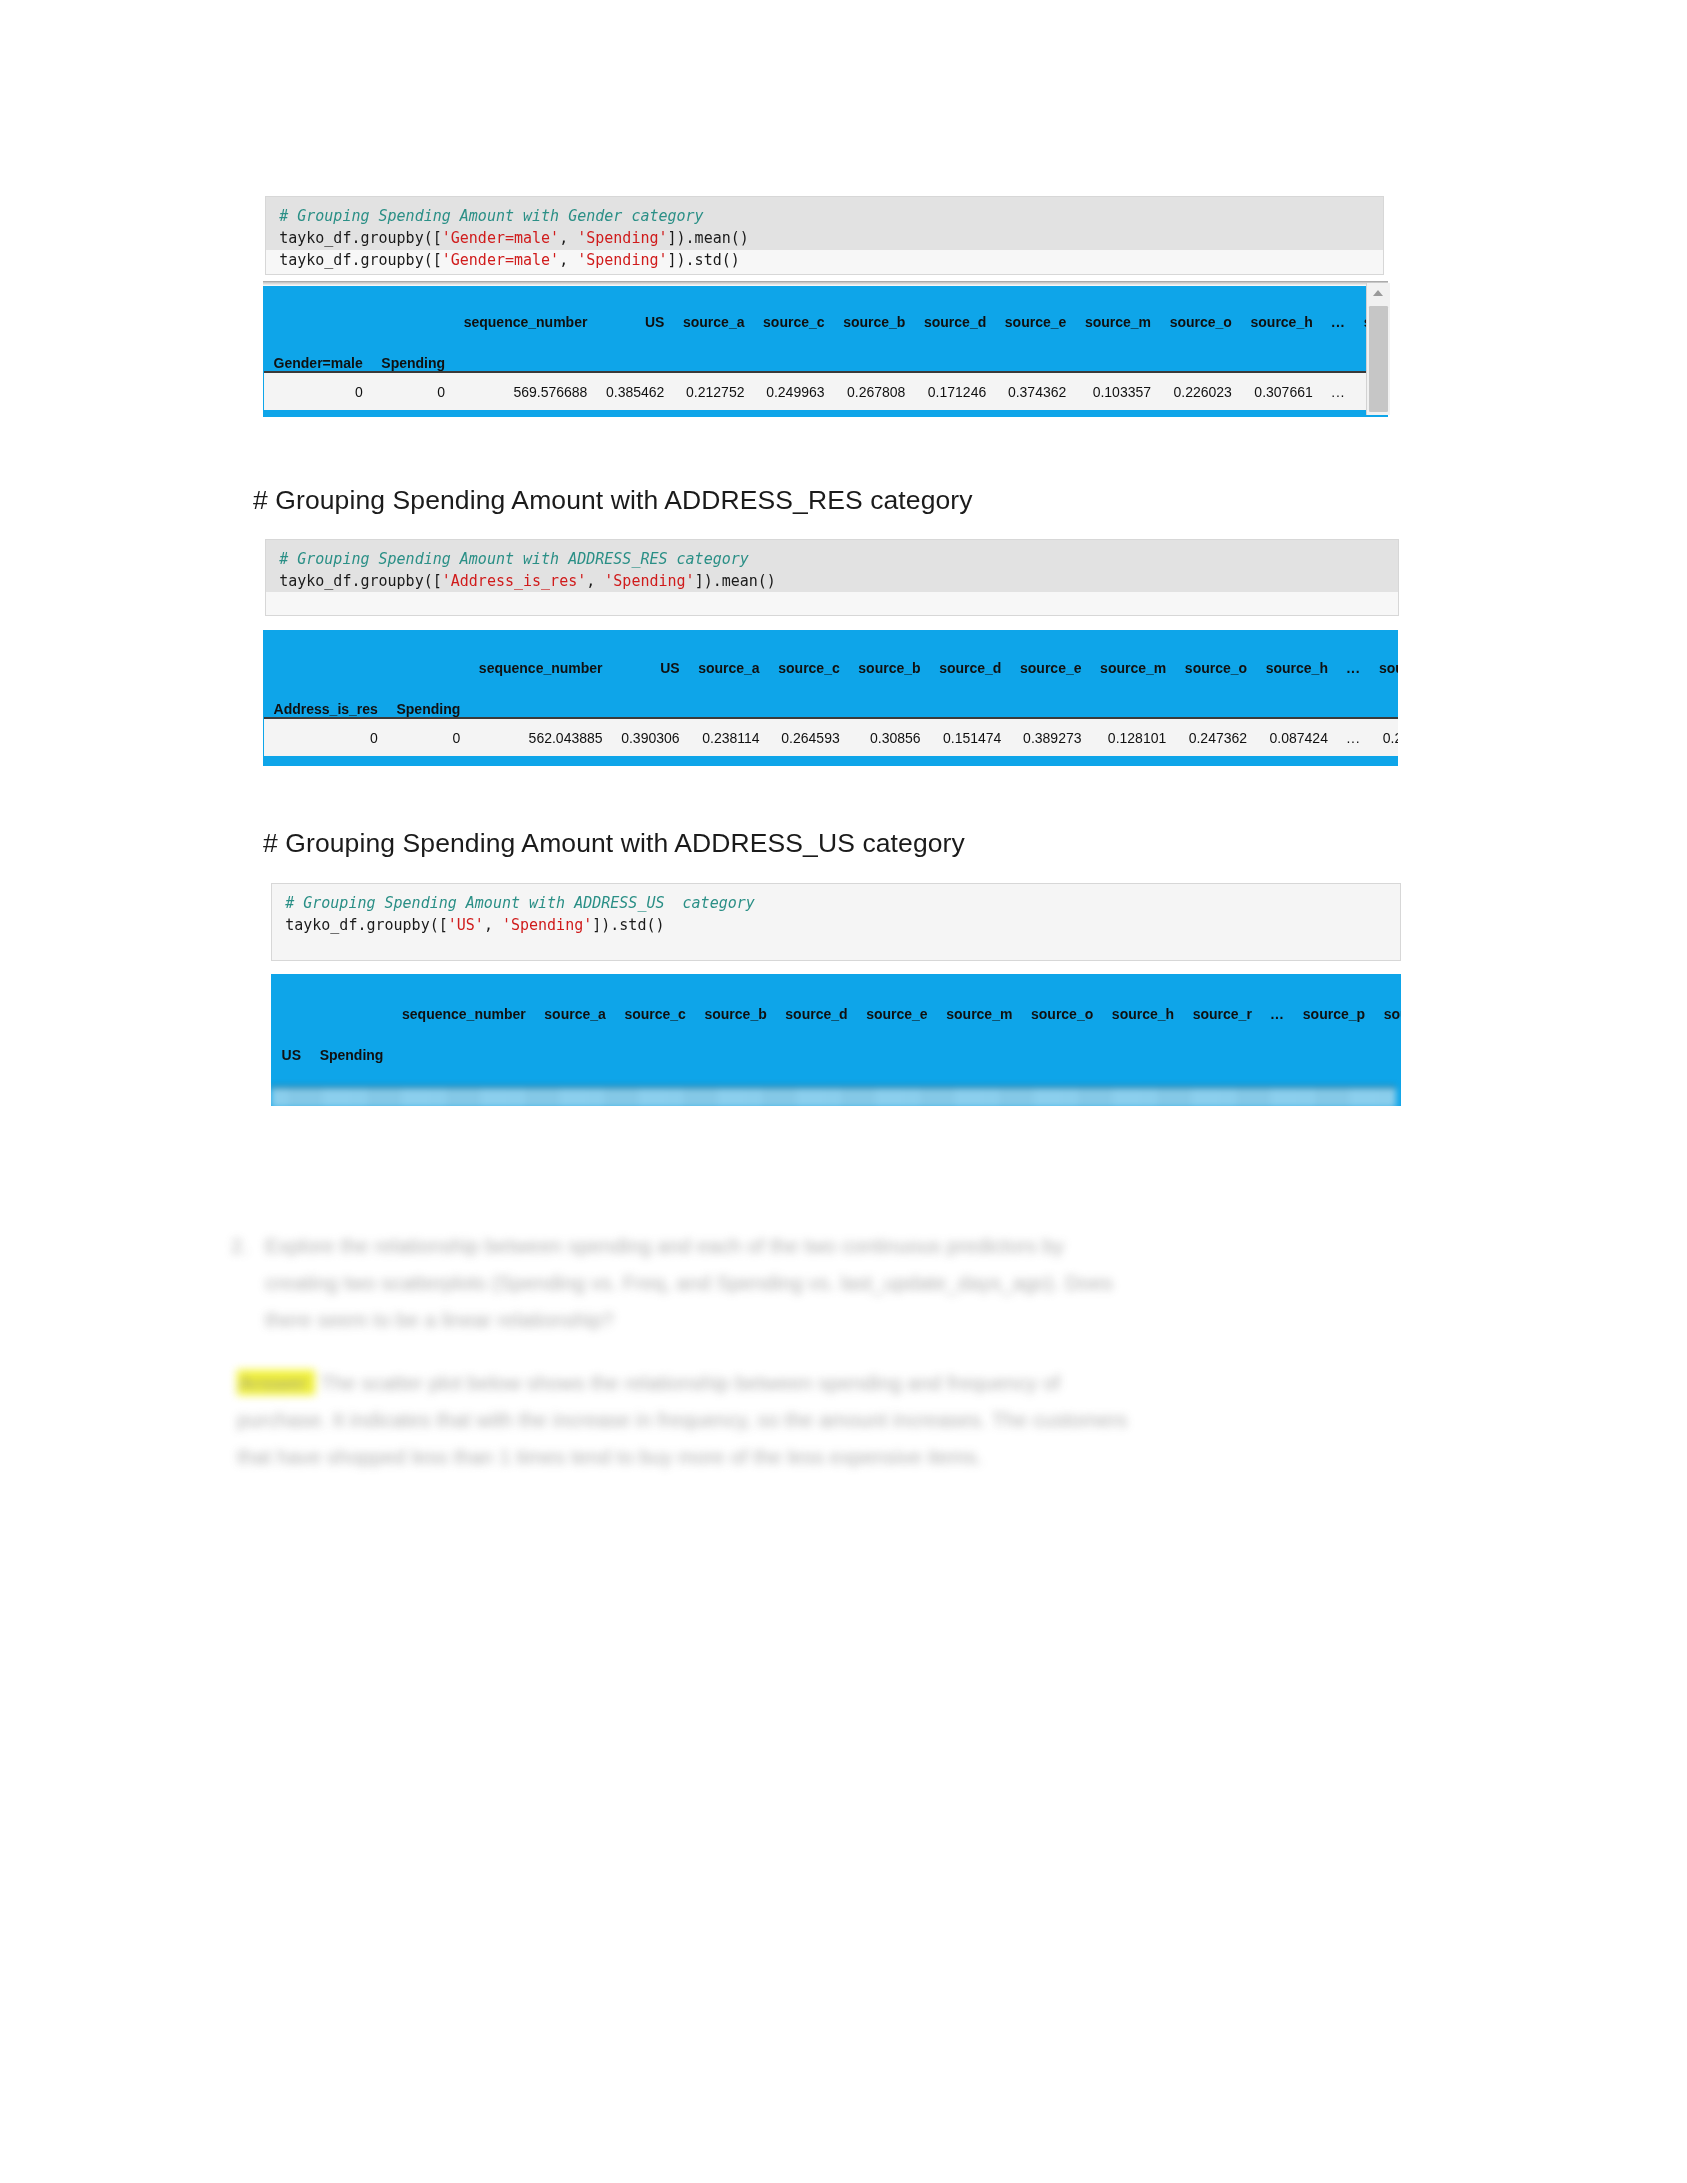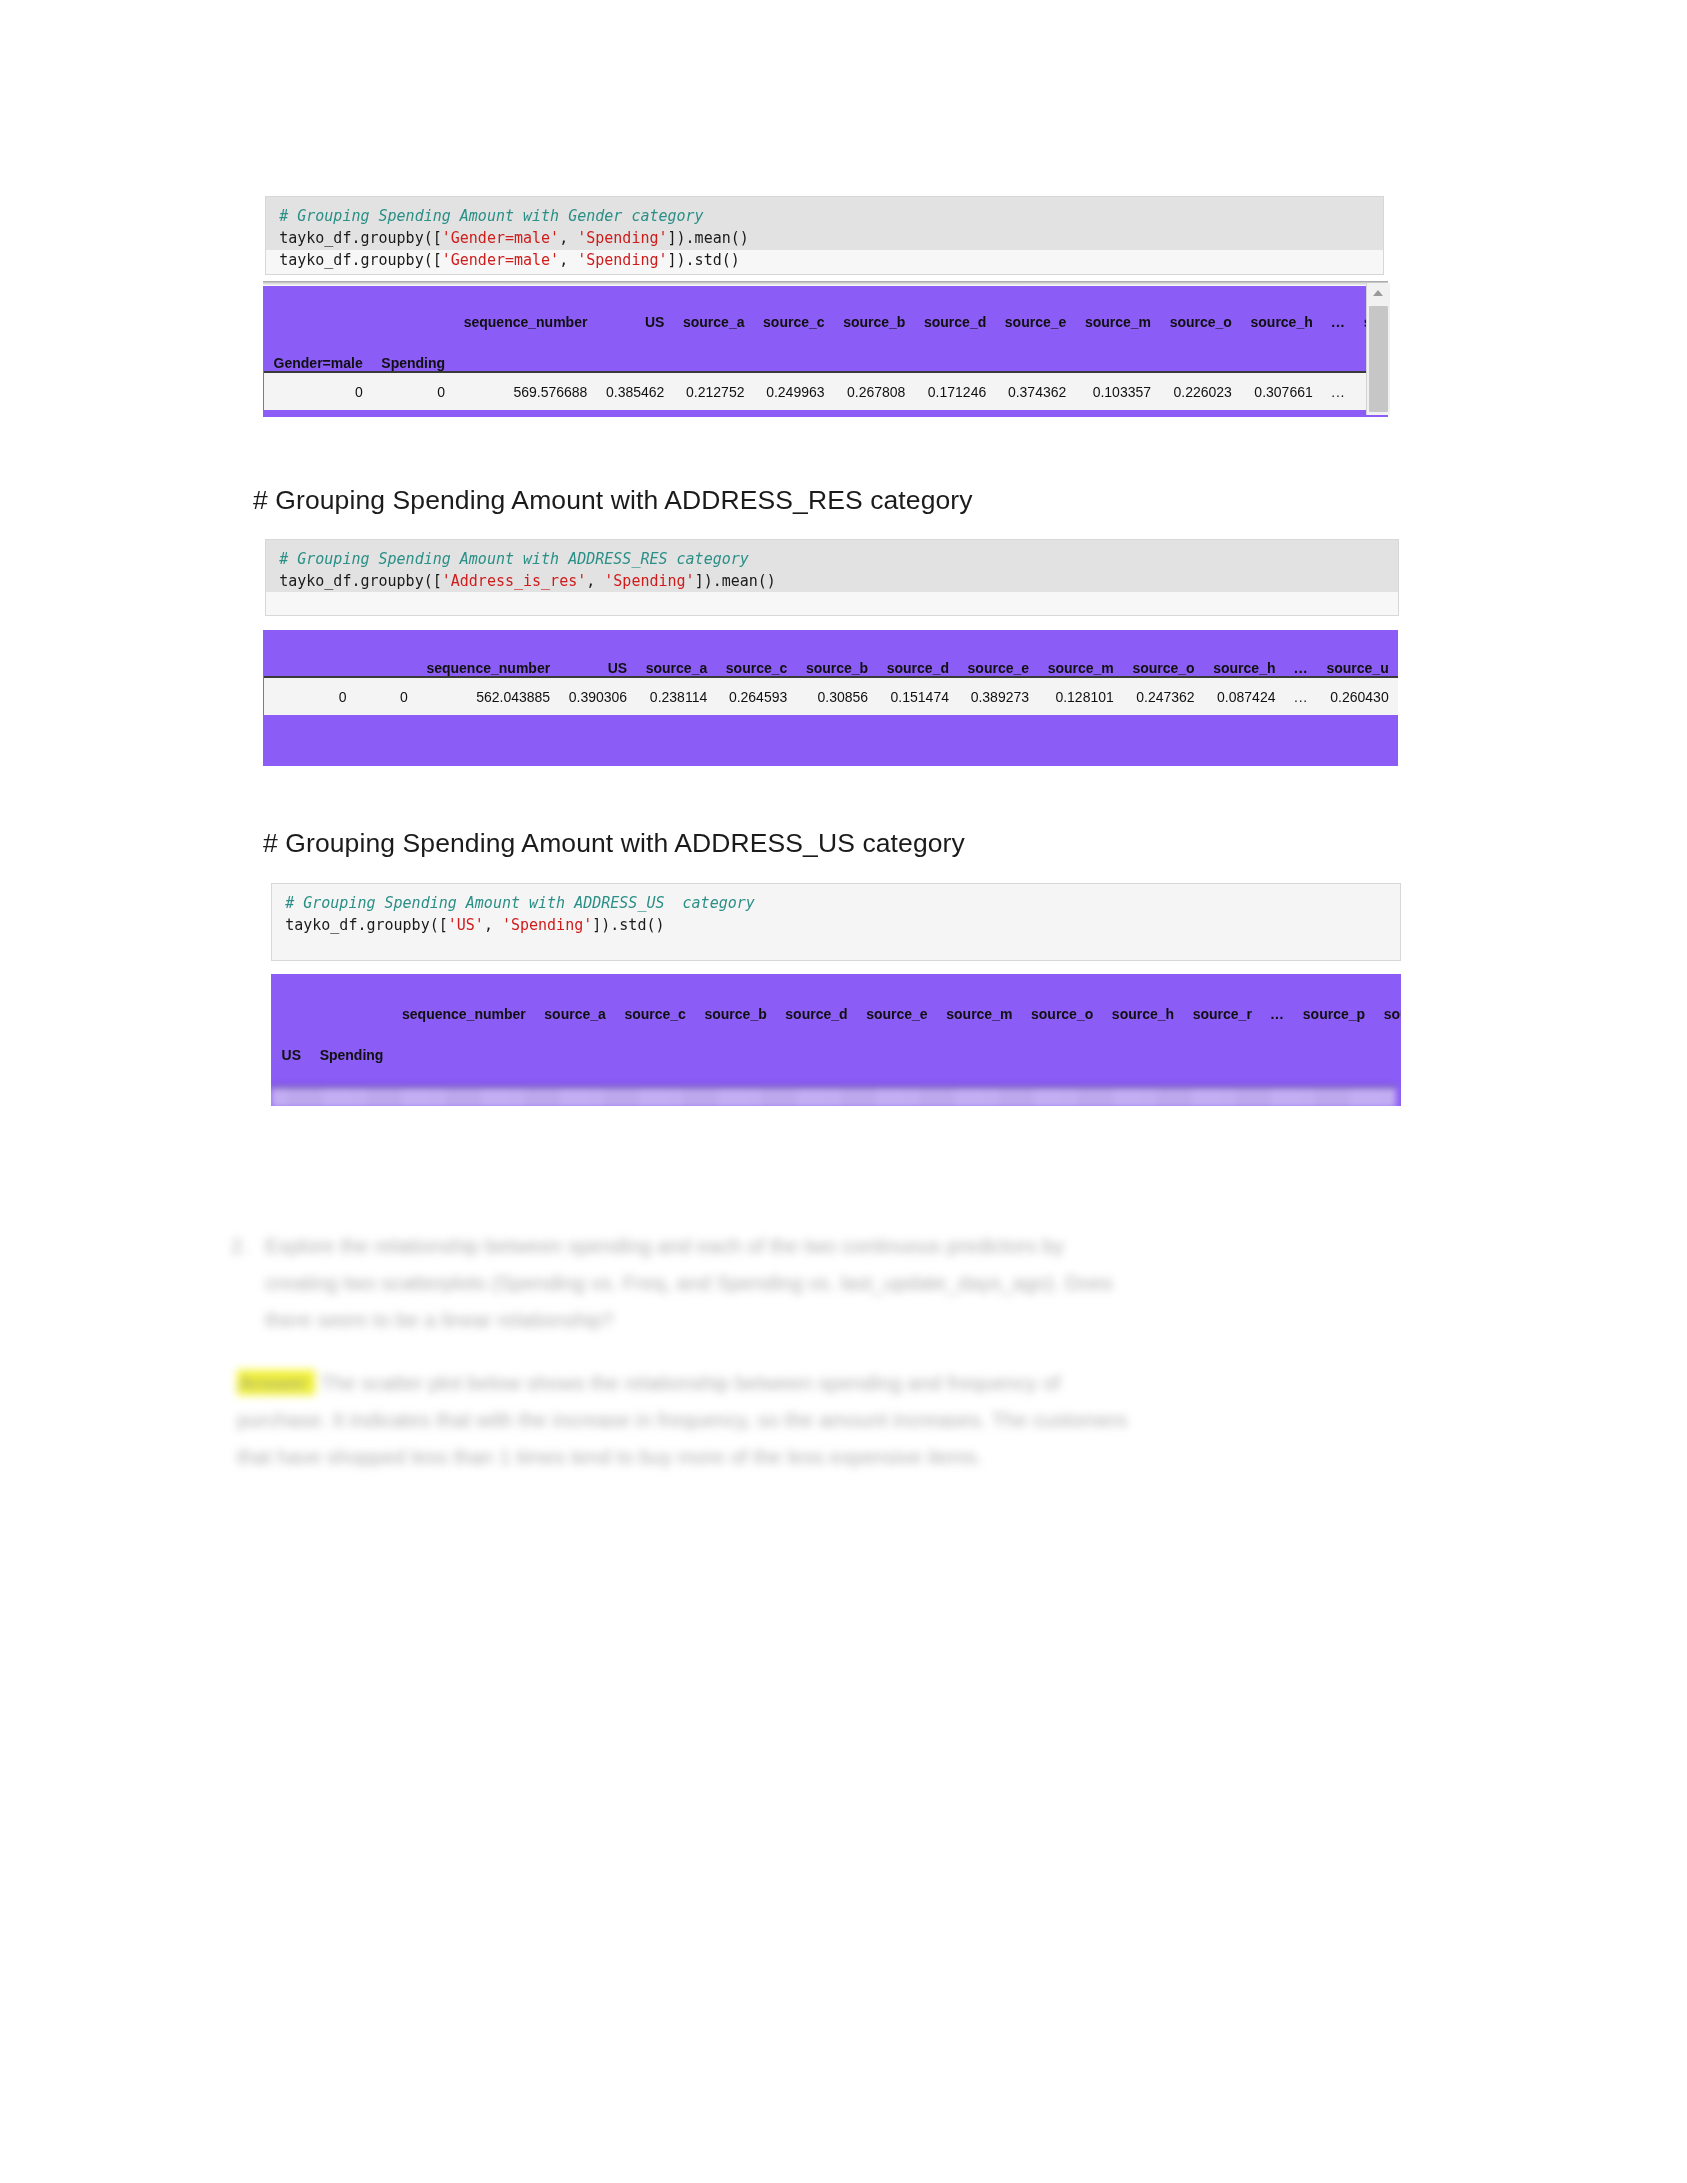--- a/index.html
+++ b/index.html
@@ -62,21 +62,21 @@
   .shade-band {
     position: absolute;
     background: #e2e2e2;
     left: 0;
     right: 0;
   }
 
   
   .out-block {
     position: absolute;
-    background: #8b5cf6;
+    background: #0ea5e9;
     overflow: hidden;
   }
   .out-topshadow {
     position: absolute;
     left: 0; right: 0; top: 0;
     height: 5.3px;
     background: linear-gradient(to bottom, #9d9d9d 0%, #cfcfcf 35%, #ffffff 100%);
   }
   .df-table {
     position: absolute;
@@ -246,20 +246,25 @@
         <th>source_c</th>
         <th>source_b</th>
         <th>source_d</th>
         <th>source_e</th>
         <th>source_m</th>
         <th>source_o</th>
         <th>source_h</th>
         <th class="ell">...</th>
         <th>source_u</th>
       </tr>
+      <tr class="idxhead">
+        <th style="text-align:left">Address_is_res</th>
+        <th style="text-align:left">Spending</th>
+        <th colspan="12"></th>
+      </tr>
       <tr class="datarow">
         <td>0</td>
         <td>0</td>
         <td>562.043885</td>
         <td>0.390306</td>
         <td>0.238114</td>
         <td>0.264593</td>
         <td>0.30856</td>
         <td>0.151474</td>
         <td>0.389273</td>

